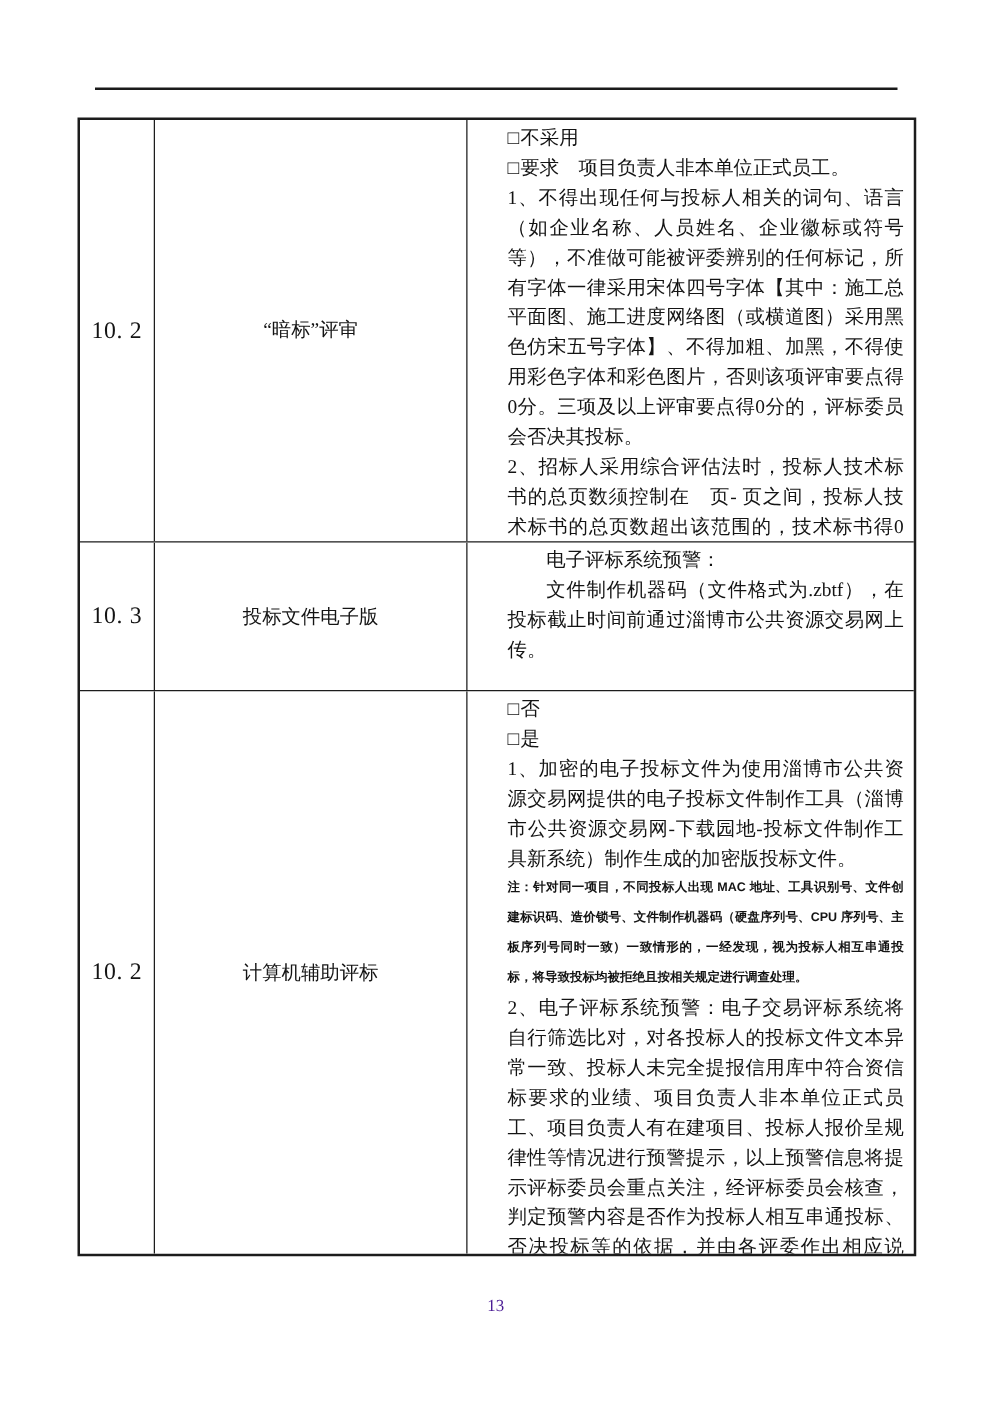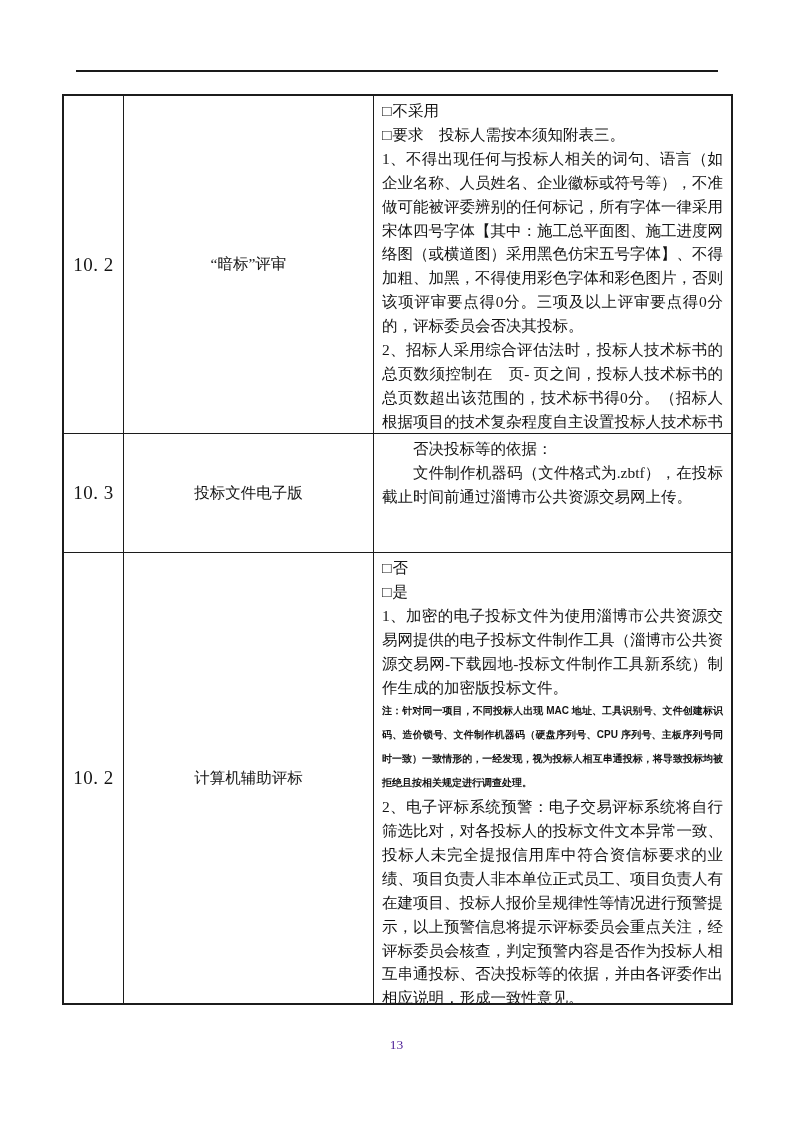--- a/index.html
+++ b/index.html
@@ -64,20 +64,21 @@
     align-items: center;
     justify-content: center;
     font-size: 15.5px;
     text-align: left;
   }
   .cell-content {
     flex: 1 1 auto;
     padding: 3px 8px 2px 8px;
     font-size: 15.5px;
     line-height: 23.9px;
+    margin-left: 24px;
   }
   .para {
     margin: 0;
     text-align: justify;
     text-justify: inter-character;
   }
   .para.indent { text-indent: 2em; }
   .para.bold-note {
     font-weight: 700;
     font-family: "Liberation Sans", "DejaVu Sans", sans-serif;
@@ -108,35 +109,35 @@
 
     <div class="t-row row-102">
       <div class="cell cell-id">
         <span>10. 2</span>
       </div>
       <div class="cell cell-label">
         <span>“暗标”评审</span>
       </div>
       <div class="cell cell-content">
         <p class="para"><span class="cbx">□</span><span>不采用</span></p>
-        <p class="para"><span class="cbx">□</span><span>要求　投标人需按本须知附表三。</span></p>
+        <p class="para"><span class="cbx">□</span><span>要求　项目负责人非本单位正式员工。</span></p>
         <p class="para">1、不得出现任何与投标人相关的词句、语言（如企业名称、人员姓名、企业徽标或符号等），不准做可能被评委辨别的任何标记，所有字体一律采用宋体四号字体【其中：施工总平面图、施工进度网络图（或横道图）采用黑色仿宋五号字体】、不得加粗、加黑，不得使用彩色字体和彩色图片，否则该项评审要点得0分。三项及以上评审要点得0分的，评标委员会否决其投标。</p>
         <p class="para">2、招标人采用综合评估法时，投标人技术标书的总页数须控制在　页- 页之间，投标人技术标书的总页数超出该范围的，技术标书得0分。（招标人根据项目的技术复杂程度自主设置投标人技术标书的总页数上限、下限，下限不宜低于上限的80%。）。</p>
       </div>
     </div>
 
     <div class="t-row row-103">
       <div class="cell cell-id">
         <span>10. 3</span>
       </div>
       <div class="cell cell-label">
         <span>投标文件电子版</span>
       </div>
       <div class="cell cell-content">
-        <p class="para indent">否决投标等的依据：</p>
+        <p class="para indent">电子评标系统预警：</p>
         <p class="para indent">文件制作机器码（文件格式为.zbtf），在投标截止时间前通过淄博市公共资源交易网上传。</p>
       </div>
     </div>
 
     <div class="t-row row-104">
       <div class="cell cell-id">
         <span>10. 2</span>
       </div>
       <div class="cell cell-label">
         <span>计算机辅助评标</span>

